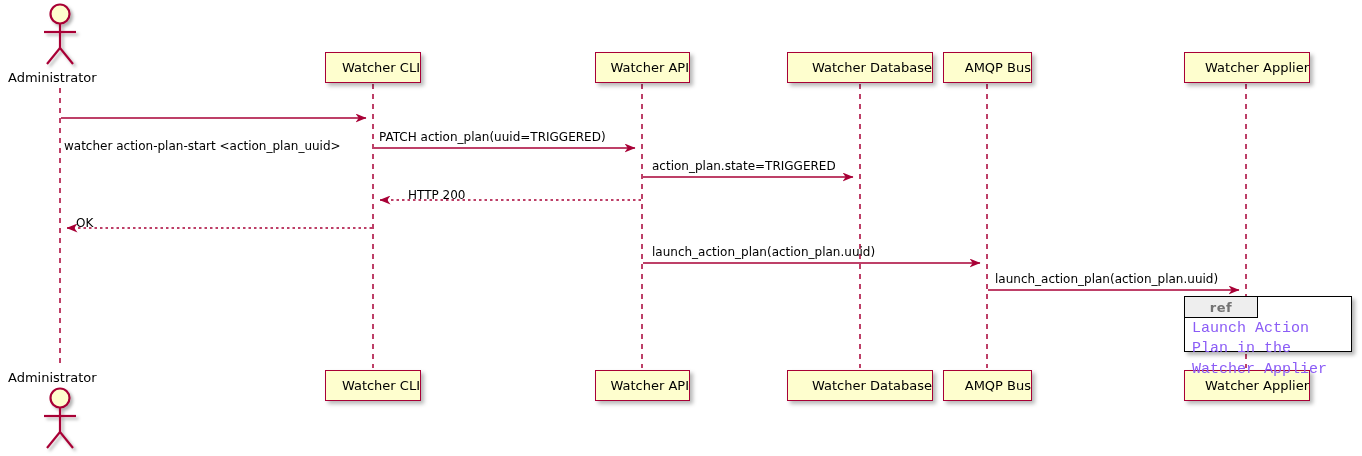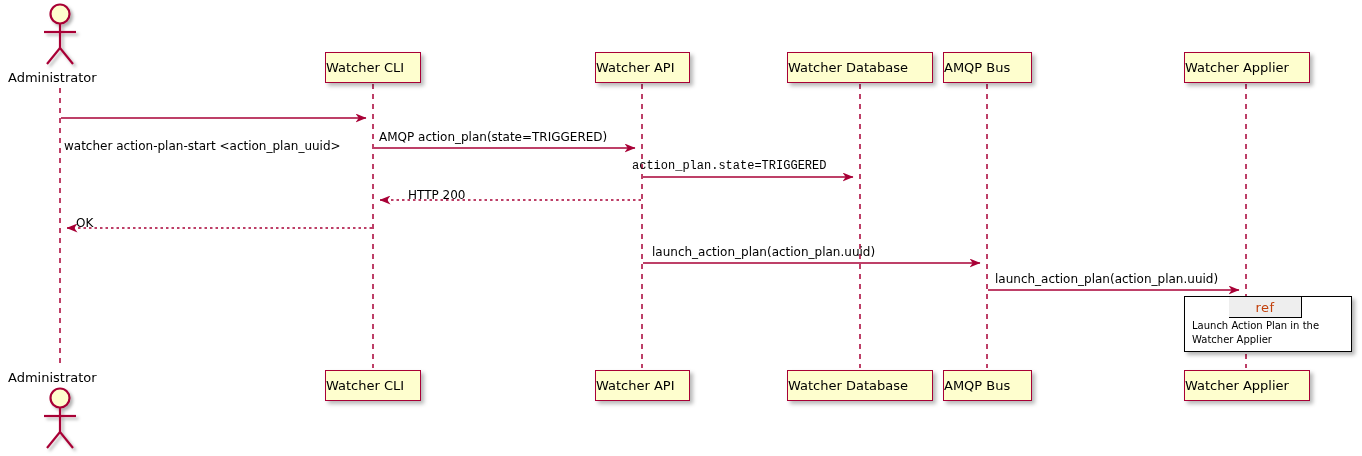--- a/index.html
+++ b/index.html
@@ -28,21 +28,21 @@
   .participant-box {
     position: absolute;
     box-sizing: border-box;
     background: #FEFECE;
     border: 1.5px solid #A80036;
     color: #000000;
     font-size: 13px;
     line-height: 1;
     display: flex;
     align-items: center;
-    justify-content: flex-start;
+    justify-content: flex-end;
     white-space: nowrap;
     box-shadow: 3px 3px 4px rgba(0,0,0,0.28);
     z-index: 5;
   }
   .actor-label {
     position: absolute;
     font-size: 13px;
     color: #000000;
     white-space: nowrap;
     z-index: 5;
@@ -65,35 +65,35 @@
   .ref-tab {
     position: absolute;
     left: 0;
     top: 0;
     width: 72px;
     height: 20px;
     background: #EEEEEE;
     border-right: 1.5px solid #000000;
     border-bottom: 1.5px solid #000000;
     font-size: 13px;
-    font-weight: normal;
-    color: #c2410c;
+    font-weight: bold;
+    color: #737373;
     display: flex;
     align-items: center;
     justify-content: center;
     letter-spacing: 0.5px;
-    margin-left: 44px;
   }
   .ref-body {
     position: absolute;
     left: 7px;
     top: 22px;
-    font-size: 10px;
-    color: #000000;
+    font-size: 15px;
+    color: #8b5cf6;
     line-height: 1.35;
+    font-family: Liberation Mono, monospace;
   }
 </style>
 </head>
 <body>
 
 <div id="diagram">
 
   <svg id="svg-layer" viewBox="0 0 1362 456" xmlns="http://www.w3.org/2000/svg">
     <defs>
       <marker id="arrowhead" markerWidth="11" markerHeight="9" refX="10.5" refY="4.5" orient="auto" markerUnits="userSpaceOnUse">
@@ -179,22 +179,22 @@
     <span>Watcher Database</span>
   </div>
   <div class="participant-box" style="left:943px; top:370px; width:89px; height:31px;">
     <span>AMQP Bus</span>
   </div>
   <div class="participant-box" style="left:1184px; top:370px; width:126px; height:31px;">
     <span>Watcher Applier</span>
   </div>
 
   <div class="msg-label" style="left:64px; top:100px;margin-top:39px;">watcher action-plan-start &lt;action_plan_uuid&gt;</div>
-  <div class="msg-label" style="left:379px; top:130px;">AMQP action_plan(state=TRIGGERED)</div>
-  <div class="msg-label" style="left:632px; top:159px;font-family:Liberation Mono, monospace;">action_plan.state=TRIGGERED</div>
+  <div class="msg-label" style="left:379px; top:130px;">PATCH action_plan(uuid=TRIGGERED)</div>
+  <div class="msg-label" style="left:652px; top:159px;">action_plan.state=TRIGGERED</div>
   <div class="msg-label" style="left:408px; top:188px;">HTTP 200</div>
   <div class="msg-label" style="left:76px; top:216px;">OK</div>
   <div class="msg-label" style="left:652px; top:245px;">launch_action_plan(action_plan.uuid)</div>
   <div class="msg-label" style="left:995px; top:272px;">launch_action_plan(action_plan.uuid)</div>
 
   <div class="ref-frame" style="left:1184px; top:296px; width:168px; height:56px;">
     <div class="ref-tab">ref</div>
     <div class="ref-body">
       <div>Launch Action Plan in the</div>
       <div>Watcher Applier</div>

